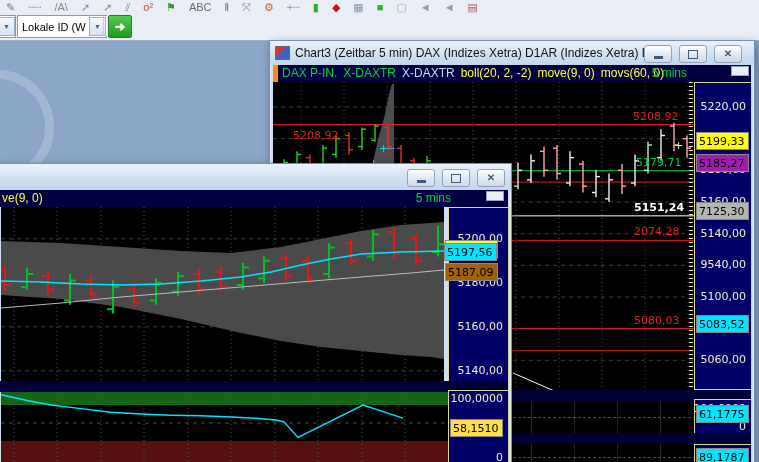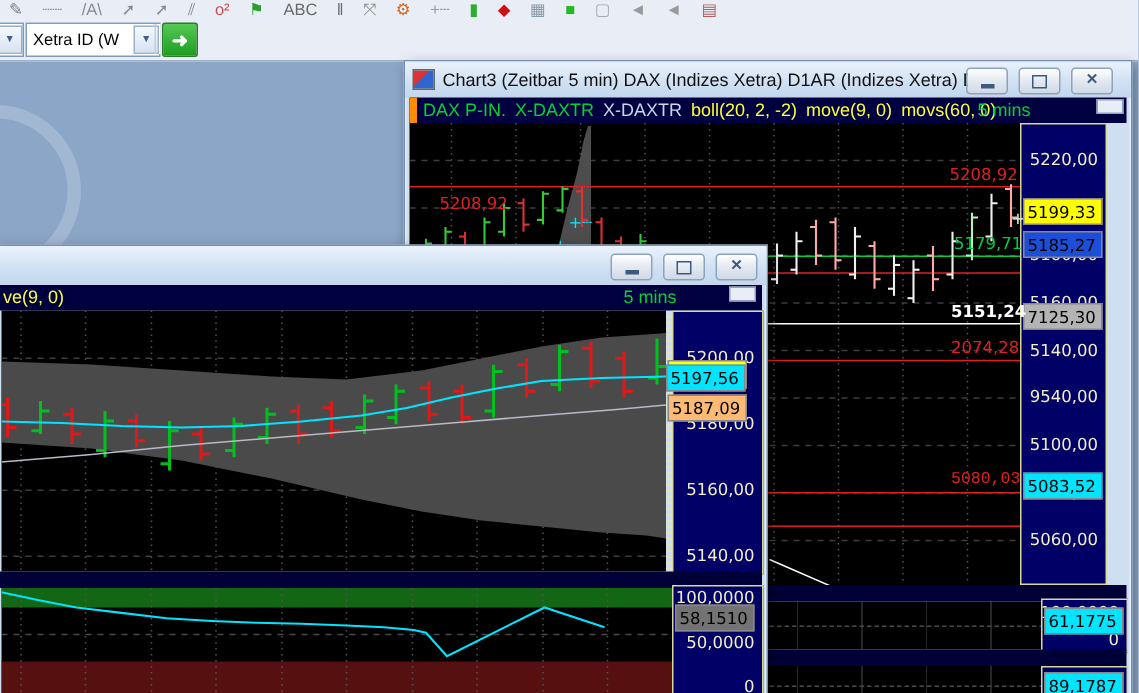--- a/index.html
+++ b/index.html
@@ -79,21 +79,21 @@
       <span class="tbi" style="color: rgb(170, 170, 170);">▢</span>
       <span class="tbi" style="color: rgb(154, 154, 154);">◄</span>
       <span class="tbi" style="color: rgb(154, 154, 154);">◄</span>
       <span class="tbi" style="color: rgb(176, 96, 96);">▤</span>
     </div>
   <div id="tb-row2">
     <div class="combo" style="left:-30px;top:0;width:44px;">
       <span class="arr">▼</span>
     </div>
     <div class="combo" style="left:17px;top:0;width:84px;padding-left:4px;">
-      <span>Xetra ID (W</span>
+      <span>Lokale ID (W</span>
       <span class="arr">▼</span>
     </div>
     <div class="tbsep"></div>
     <div id="go-btn">
       <span>➜</span>
     </div>
   </div>
 </div>
 
 <div id="wm"></div>
@@ -250,35 +250,35 @@
         <polyline points="240,291 286,311" fill="none" stroke="#ffffff" stroke-width="1"></polyline>
       </svg>
       <span class="chartlbl" style="left: 106px; top: 60px; color: rgb(0, 229, 255);">+┄</span>
       <span class="chartlbl" style="left: 96px; top: 75px; color: rgb(0, 229, 255);">+┄</span>
       <span class="chartlbl" style="left: 401px; top: 57px; color: rgb(232, 255, 232);">+</span>
       <span class="chartlbl" style="left: 20px; top: 46.5396px; color: rgb(224, 32, 32);">5208,92</span>
       <span class="chartlbl" style="left: 360px; top: 27.5396px; color: rgb(224, 32, 32);">5208,92</span>
       <span class="chartlbl" style="left: 363px; top: 73.7791px; color: rgb(0, 204, 68);">5179,71</span>
       <span class="chartlbl" style="left: 361px; top: 118.847px; color: rgb(255, 255, 255); font-weight: bold;">5151,24</span>
       <span class="chartlbl" style="left: 361px; top: 143.368px; color: rgb(224, 32, 32);">2074,28</span>
-      <span class="chartlbl" style="left: 361px; top: 231.573px; color: rgb(224, 32, 32); font-family: Liberation Mono, monospace;">5080,03</span>
+      <span class="chartlbl" style="left: 361px; top: 231.573px; color: rgb(224, 32, 32);">5080,03</span>
     </div>
   <div class="ticks" style="left:419px;top:41px;height:308px;"></div>
-  <div class="axis" id="back-axis" style="left:410px;top:41px;width:56px;height:306px;">
+  <div class="axis" id="back-axis" style="left:424px;top:41px;width:56px;height:306px;">
       <span class="albl" style="top: 17px;">5220,00</span>
       <span class="albl" style="top: 48.66px;">5200,00</span>
       <span class="albl" style="top: 80.32px;">5180,00</span>
       <span class="albl" style="top: 111.98px;">5160,00</span>
       <span class="albl" style="top: 143.64px;">5140,00</span>
       <span class="albl" style="top: 175.3px;">9540,00</span>
       <span class="albl" style="top: 206.96px;">5100,00</span>
       <span class="albl" style="top: 238.62px;">5080,00</span>
       <span class="albl" style="top: 270.28px;">5060,00</span>
       <span class="badge" style="left: 1px; top: 48.7206px; background: rgb(255, 255, 0); z-index: 2;">5199,33</span>
-      <span class="badge" style="left: 1px; top: 70.9776px; background: #1d4ed8; z-index: 2;">5185,27</span>
+      <span class="badge" style="left: 1px; top: 70.9776px; background: #a21caf; z-index: 2;">5185,27</span>
       <span class="badge" style="left: 1px; top: 119.117px; background: rgb(180, 180, 180); z-index: 2;">7125,30</span>
       <span class="badge" style="left: 1px; top: 232.048px; background: rgb(0, 228, 255); z-index: 2;">5083,52</span>
     </div>
 
   <div class="sep-navy" style="left:3px;top:349px;width:478px;height:11px;"></div>
   <div class="chartbox vdots" id="back-p1" style="left:3px;top:360px;width:423px;height:32px;">
     <div class="dashmid" style="left:0;top:16px;width:423px;"></div>
   </div>
   <div class="axis" id="back-p1-axis" style="left:424px;top:358px;width:56px;height:34px;">
     <span class="albl" style="top:2px;">100,0000</span>
@@ -404,21 +404,21 @@
   <div class="ticks" style="left:447px;top:43px;height:174px;"></div>
   <div class="axis" id="front-axis" style="left:451px;top:43px;width:59px;height:174px;">
       <span class="albl" style="top: 23.8px;">5200,00</span>
       <span class="albl" style="top: 67.8px;">5180,00</span>
       <span class="albl" style="top: 111.8px;">5160,00</span>
       <span class="albl" style="top: 155.8px;">5140,00</span>
     </div>
 
   <span class="badge" id="fb-behind" style="left: 448px; top: 76px; width: 46px; height: 14px; z-index: 3; background: rgb(255, 255, 0);">5199,33</span>
   <span class="badge" id="fb-current" style="left: 447px; top: 79px; z-index: 4; background: rgb(0, 228, 255);">5197,56</span>
-  <span class="badge" id="fb-ma" style="left: 448px; top: 99px; z-index: 4; background: #fdba74;">5187,09</span>
+  <span class="badge" id="fb-ma" style="left: 448px; top: 99px; z-index: 4; background: #a16207;">5187,09</span>
 
   <div class="sep-navy" style="left:3px;top:217px;width:508px;height:11px;"></div>
   <div class="chartbox" id="front-osc" style="left:4px;top:228px;width:448px;height:72px;">
     <div id="osc-over" style="position: absolute; left: 0px; top: 0px; width: 448px; height: 13px; background: rgb(19, 102, 19);"></div>
     <div id="osc-under" style="position: absolute; left: 0px; top: 49px; width: 448px; height: 23px; background: rgb(87, 16, 16);"></div>
   <svg width="448" height="72">
         <line x1="13" y1="0" x2="13" y2="72" stroke="#555" stroke-width="1" stroke-dasharray="1,3"></line>
         <line x1="56" y1="0" x2="56" y2="72" stroke="#555" stroke-width="1" stroke-dasharray="1,3"></line>
         <line x1="100" y1="0" x2="100" y2="72" stroke="#555" stroke-width="1" stroke-dasharray="1,3"></line>
         <line x1="143" y1="0" x2="143" y2="72" stroke="#555" stroke-width="1" stroke-dasharray="1,3"></line>
@@ -429,15 +429,15 @@
         <line x1="361" y1="0" x2="361" y2="72" stroke="#555" stroke-width="1" stroke-dasharray="1,3"></line>
         <line x1="404" y1="0" x2="404" y2="72" stroke="#555" stroke-width="1" stroke-dasharray="1,3"></line>
         <line x1="0" y1="31" x2="448" y2="31" stroke="#4a4a4a" stroke-width="1" stroke-dasharray="4,4"></line>
         <polyline points="0,2.8 25,8.2 50,13 80,16.6 110,20.2 140,22 170,23.2 200,23.8 230,25 255,26.2 275,28 283,29.799999999999997 297,45.4 362,13 402,26.2" fill="none" stroke="#00e5ff" stroke-width="1.4"></polyline>
       </svg>
     </div>
   <div class="axis" id="front-osc-axis" style="left:451px;top:226px;width:59px;height:74px;">
     <span class="albl" style="top:1px;">100,0000</span>
     <span class="albl" style="top:31px;">50,0000</span>
     <span class="albl" style="top:60px;">0</span>
-    <span class="badge" id="osc-badge" style="left: 1px; top: 12px; z-index: 2; background: #737373;">58,1510</span>
+    <span class="badge" id="osc-badge" style="left: 1px; top: 28px; z-index: 2; background: #fde047;">58,1510</span>
   </div>
 </div>
 
 </body></html>

